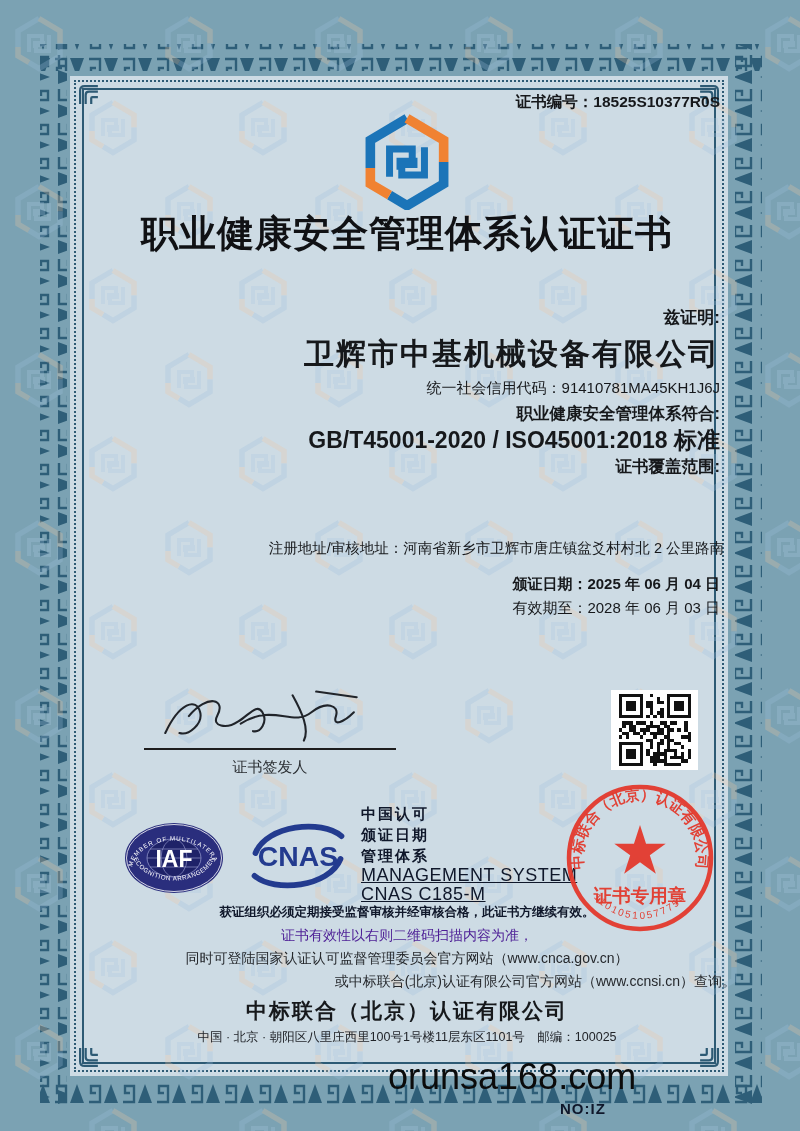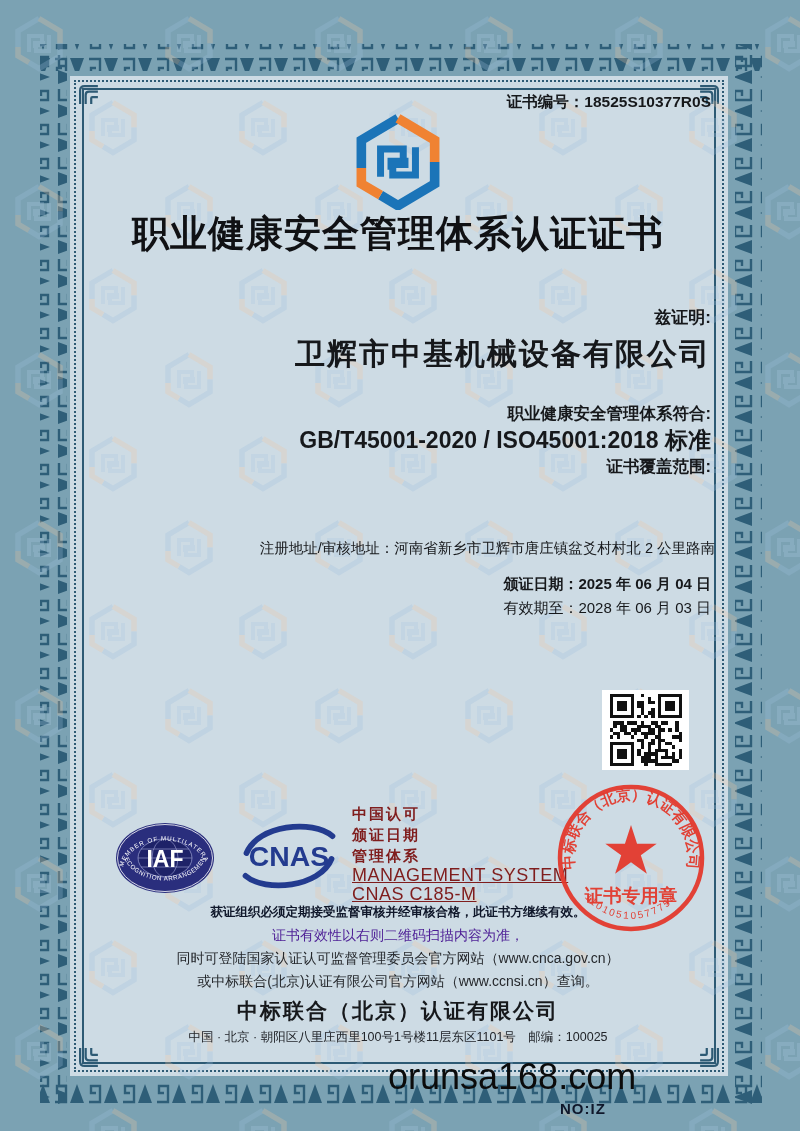--- a/index.html
+++ b/index.html
@@ -23,27 +23,27 @@
   .standard{top:349px;font-size:23px;font-weight:900;}
   .scopelab{top:380px;font-size:16.5px;font-weight:bold;}
   .scope{top:402px;font-size:21.5px;font-weight:900;letter-spacing:1px;}
   .address{top:463px;font-size:14.5px;right:12px;}
   .issue{top:499px;font-size:15px;font-weight:bold;}
   .valid{top:523px;font-size:15px;font-weight:normal;}
   .sig-wrap{position:absolute;left:66px;top:608px;width:252px;}
   .sig-line{border-bottom:2px solid #1d1d1d;margin-top:-6px;}
   .sig-label{text-align:center;margin-top:8px;font-size:15px;color:#2b2f33;}
   .qr-box{position:absolute;left:533px;top:614px;width:87px;height:80px;background:#ffffff;display:flex;align-items:center;justify-content:center;}
-  .accr-text{position:absolute;left:283px;top:727px;color:#7f1d1d;}
+  .accr-text{position:absolute;left:283px;top:727px;color:#0f172a;}
   .accr-text .zh{font-size:15px;font-weight:bold;line-height:21px;letter-spacing:2px;}
   .accr-text .en{font-size:18px;line-height:19px;letter-spacing:.5px;text-decoration:underline;}
   .notice1{top:828px;font-size:12.5px;font-weight:bold;color:#0f172a;}
   .notice2{top:851px;font-size:14px;color:#4c1d95;}
   .notice3{top:874px;font-size:14px;color:#25282c;}
-  .notice4{top:897px;font-size:14px;color:#25282c;}
+  .notice4{top:897px;font-size:14px;color:#25282c;text-align:right;}
   .issuer-name{top:921px;font-size:21px;font-weight:900;letter-spacing:2px;}
   .issuer-addr{top:953px;font-size:12.5px;color:#22252a;}
   .wm-site{position:absolute;left:388px;top:1056px;font-size:36px;color:#0b0b0b;letter-spacing:0px;font-weight:normal;}
   .wm-no{position:absolute;left:560px;top:1100px;font-size:15px;font-weight:bold;color:#0f172a;letter-spacing:1px;}
 </style>
 </head>
 <body>
 
 <div class="stage">
 
@@ -106,39 +106,47 @@
       </svg>
     <svg class="corner-orn" style="left:9px;bottom:9px;transform:rotate(270deg);" viewBox="0 0 18 18">
         <path d="M17,1 H5 Q1,1 1,5 V17 M17,6 H9 Q6,6 6,9 V17 M17,11 H12 Q11,11 11,12 V17" fill="none" stroke="#2D5A74" stroke-width="2"></path>
       </svg>
   </div>
 
   <svg class="abs" width="800" height="1131" style="left:0;top:0;opacity:.55;pointer-events:none;">
     <rect x="0" y="0" width="800" height="1131" fill="url(#wm)"></rect>
   </svg>
 
-  <div class="abs" style="left:69px;top:76px;width:658px;height:892px;">
+  <div class="abs" style="left:78px;top:76px;width:658px;height:892px;">
 
     <div class="txt r cert-no">证书编号：18525S10377R0S</div>
 
     <svg class="abs" style="left:271px;top:38px;" width="116" height="96" viewBox="0 0 100 110">
       <use href="#logo-full"></use>
     </svg>
 
     <div class="txt c title">职业健康安全管理体系认证证书</div>
 
     <div class="txt r claim">兹证明:</div>
     <div class="txt r company">卫辉市中基机械设备有限公司</div>
+    <div class="txt r credit">统一社会信用代码：91410781MA45KH1J6J</div>
     <div class="txt r sysline">职业健康安全管理体系符合:</div>
     <div class="txt r standard">GB/T45001-2020 / ISO45001:2018 标准</div>
     <div class="txt r scopelab">证书覆盖范围:</div>
     <div class="txt r address">注册地址/审核地址：河南省新乡市卫辉市唐庄镇盆爻村村北 2 公里路南</div>
     <div class="txt r issue">颁证日期：2025 年 06 月 04 日</div>
     <div class="txt r valid">有效期至：2028 年 06 月 03 日</div>
 
+    <div class="sig-wrap">
+      <svg width="250" height="66" viewBox="0 0 250 70">
+        <path d="M15,52 C30,20 48,14 52,30 C55,42 40,55 30,52 M40,34 C60,10 80,16 70,34 C64,45 80,48 92,40 C104,33 112,20 118,30 C124,40 116,52 108,50 M95,42 C130,20 150,46 170,30 C185,18 200,22 196,34 C192,46 205,40 215,30 M150,12 C160,30 168,48 162,60 M175,8 L218,14" fill="none" stroke="#20242a" stroke-width="2.2" stroke-linecap="round"></path>
+      </svg>
+      <div class="sig-line"></div>
+      <div class="sig-label">证书签发人</div>
+    </div>
 
     <div class="qr-box">
       <svg width="72" height="72" viewBox="0 0 21 21" shape-rendering="crispEdges">
         <g id="qr-modules" fill="#111">
             <rect x="9" y="0" width="1" height="1"></rect>
             <rect x="11" y="1" width="1" height="1"></rect>
             <rect x="8" y="2" width="1" height="1"></rect>
             <rect x="9" y="2" width="1" height="1"></rect>
             <rect x="11" y="2" width="1" height="1"></rect>
             <rect x="12" y="2" width="1" height="1"></rect>

